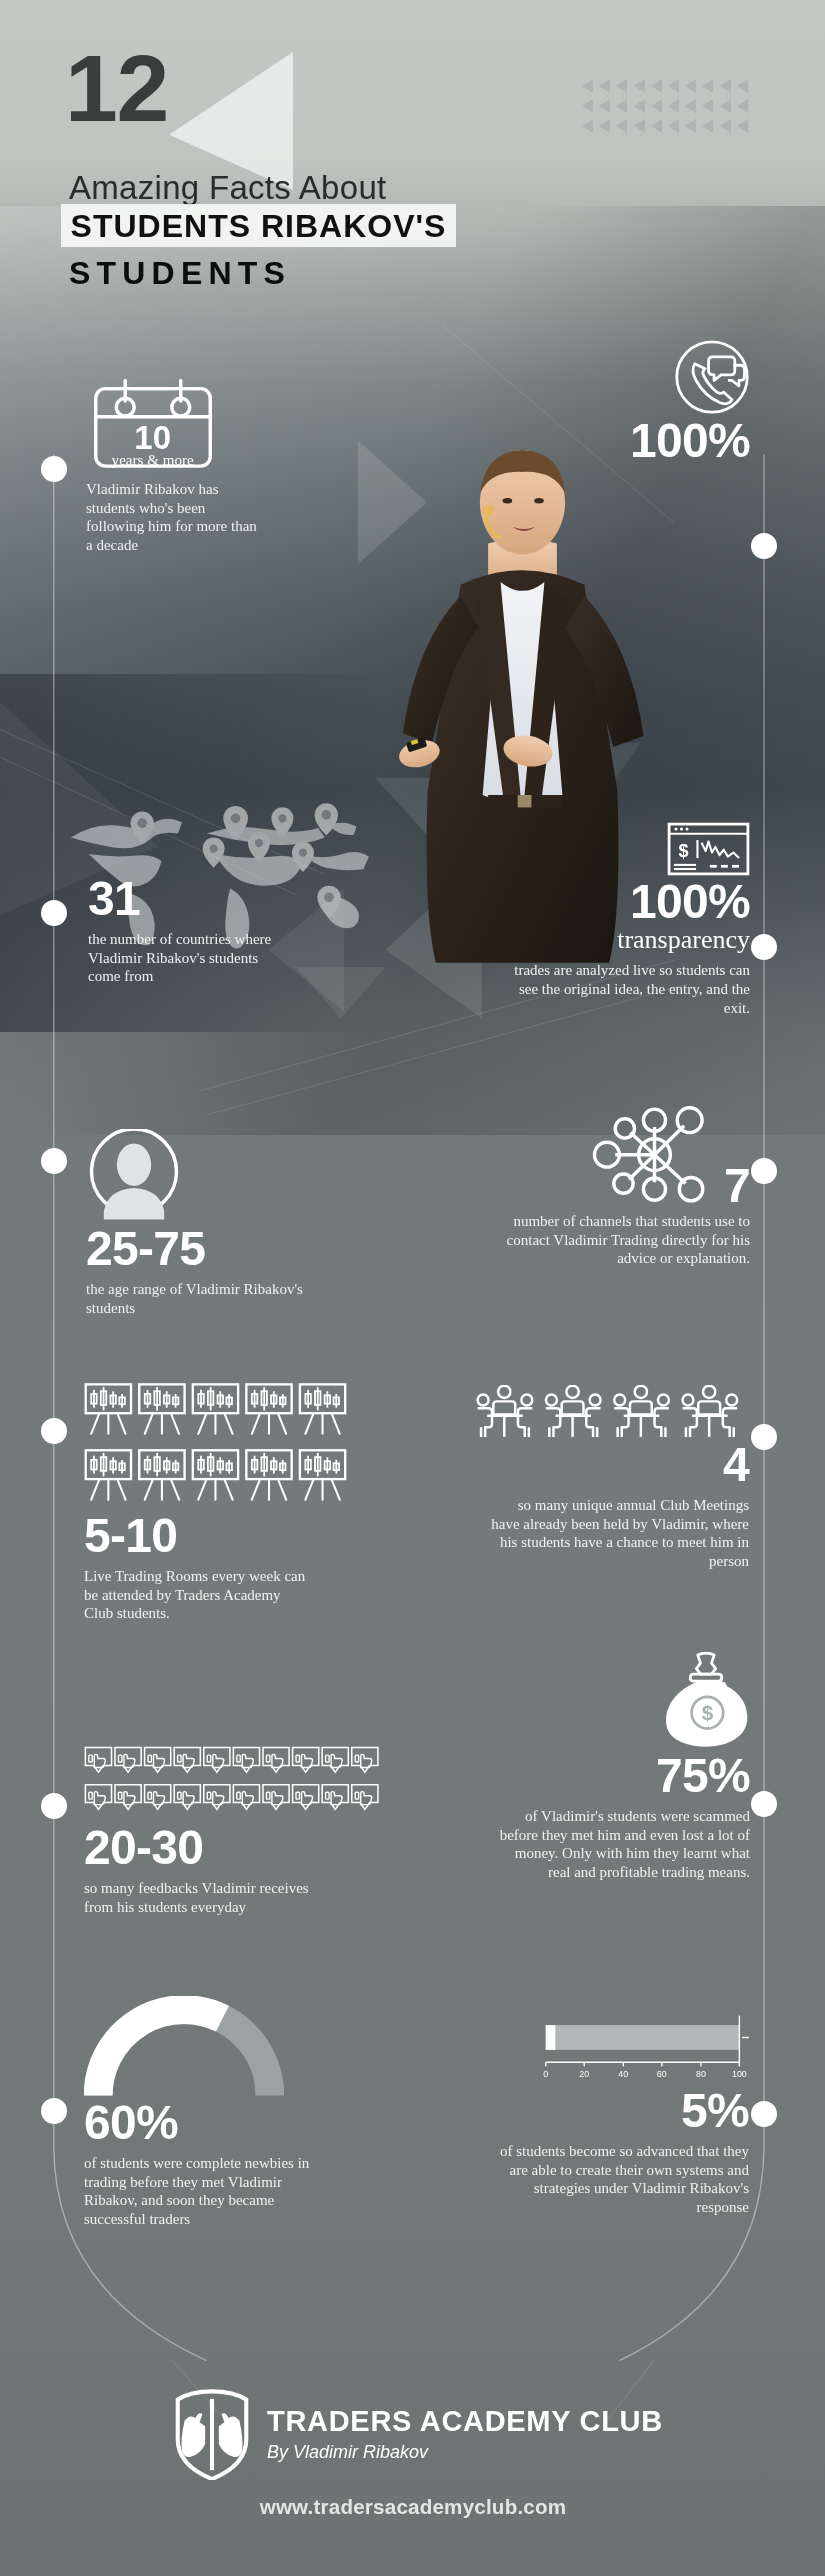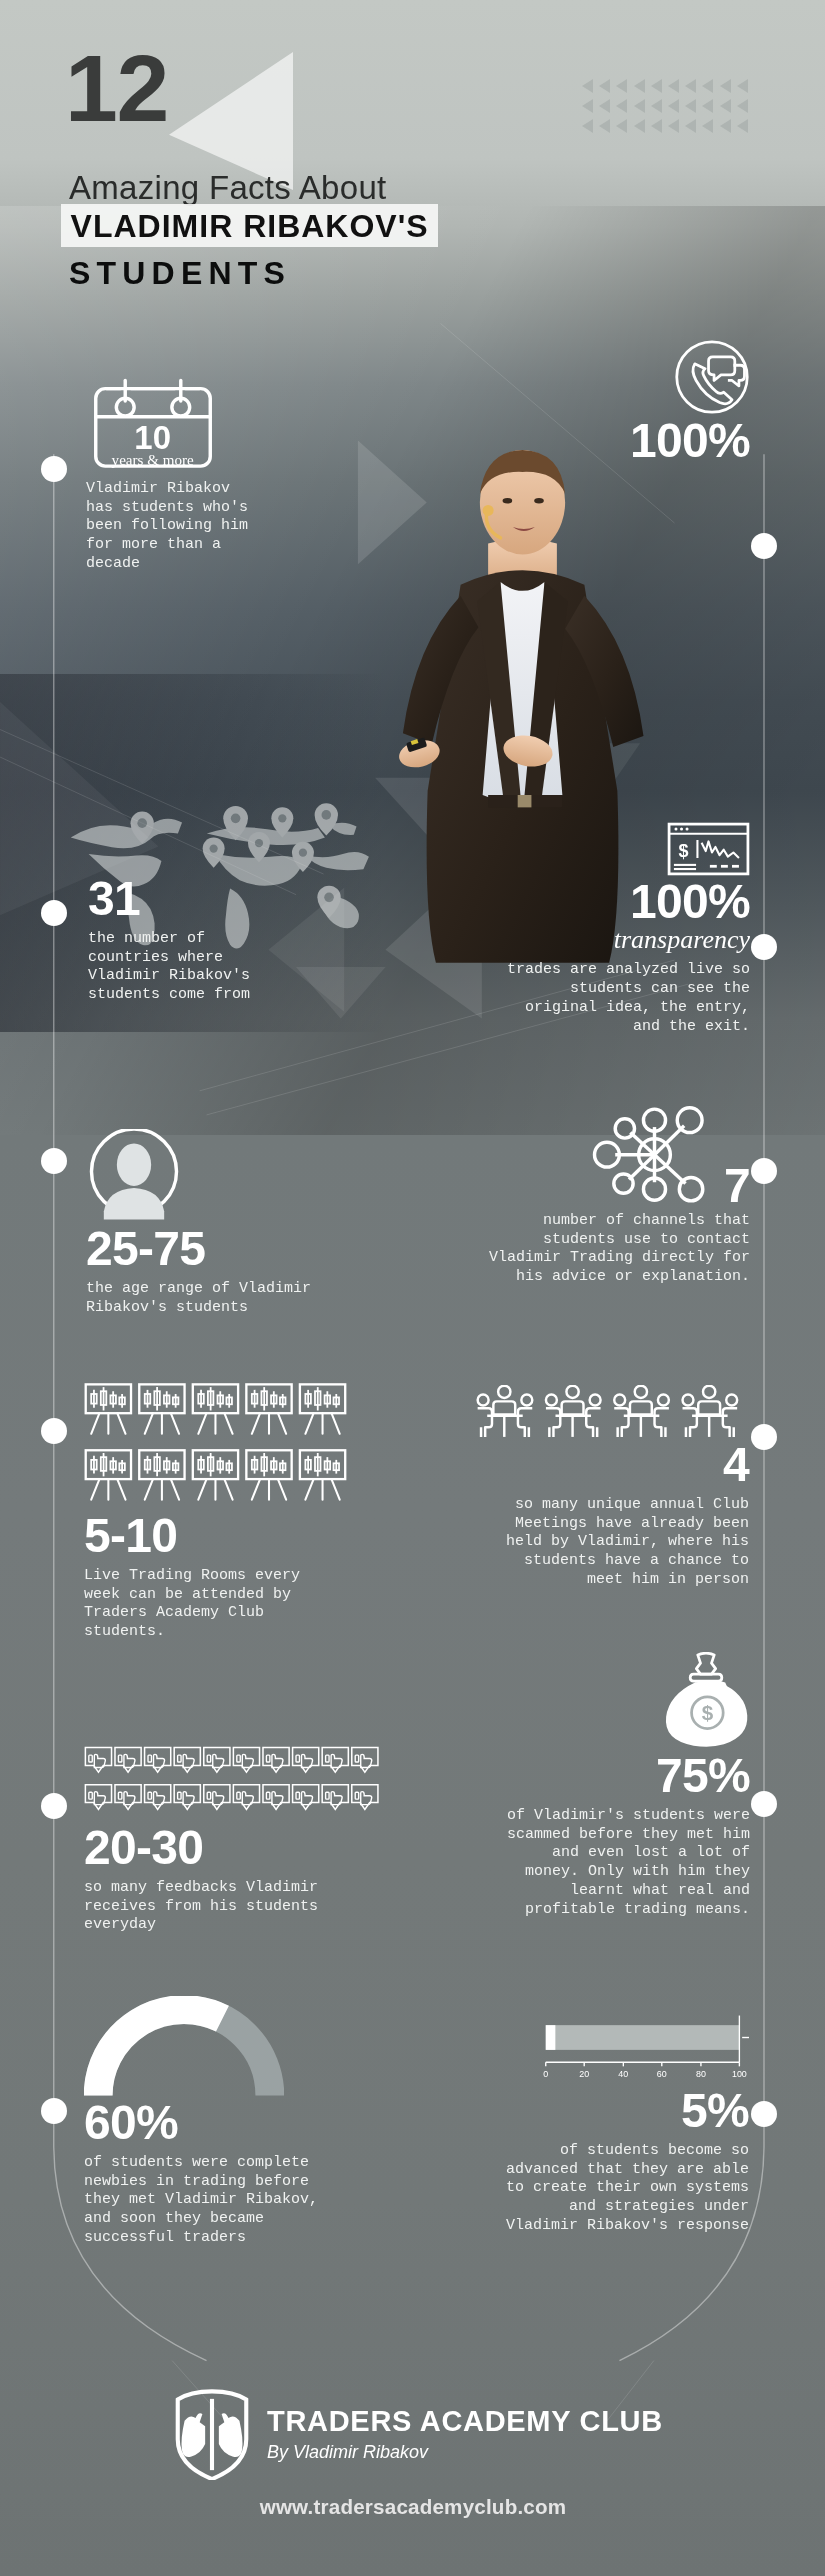--- a/index.html
+++ b/index.html
@@ -75,24 +75,24 @@
   .tl-dot{ position:absolute; width:26px; height:26px; border-radius:50%; background:#fff; }
   
   .fact{ position:absolute; }
   .fact.left{ text-align:left; }
   .fact.right{ text-align:right; }
   .bignum{
     font-size:48px; font-weight:700; line-height:1; color:#fff; letter-spacing:-0.7px;
     font-family:"Liberation Sans", sans-serif;
   }
   .subnum{ font-size:26px; font-weight:400; line-height:1.1; color:#fff;
-           font-family:"Liberation Serif", serif;font-style:italic; }
+           font-family:"Liberation Serif", serif; }
   .desc{
     font-size:15px; line-height:1.25; color:#f0f2f1; margin-top:6.9px;
-    font-family:Liberation Mono, monospace; font-weight:400;
+    font-family:Liberation Serif, serif; font-weight:400;
   }
   .iconwrap{ display:block; }
   
   #footer{ position:absolute; left:0; top:2361px; width:826px; height:215px;padding-left:34px; }
   #brand-row{ position:absolute; left:175px; top:27.5px; display:flex; align-items:center; gap:18px;}
   #brand-name{ font-size:29px; font-weight:700; letter-spacing:0.7px; line-height:1; color:#fff;}
   #brand-by{ font-size:18px; font-style:italic; color:#fff; margin-top:6.9px; line-height:1;}
   #brand-url{ position:absolute; left:0; top:134px; width:826px; text-align:center;
               font-size:20.6px; font-weight:700; color:#e5e5e5; letter-spacing:0.2px;}
 </style>
@@ -160,21 +160,21 @@
         <i class="arw"></i>
         <i class="arw"></i>
         <i class="arw"></i>
         <i class="arw"></i>
     </div>
   </div>
 
   <div id="num12">12</div>
   <div id="amazing">Amazing Facts About</div>
   <div id="vr-band">
-    <span>VLADIMIR RIBAKOV'S</span>
+    <span>STUDENTS RIBAKOV'S</span>
   </div>
   <div id="students">STUDENTS</div>
 </header>
 
 <svg id="photo" viewBox="0 0 400 760">
   <defs>
     <linearGradient id="suit" x1="0" y1="0" x2="1" y2="1">
       <stop offset="0%" stop-color="#3a2f26"></stop>
         <stop offset="55%" stop-color="#2a2119"></stop>
         <stop offset="100%" stop-color="#1b1611"></stop>

